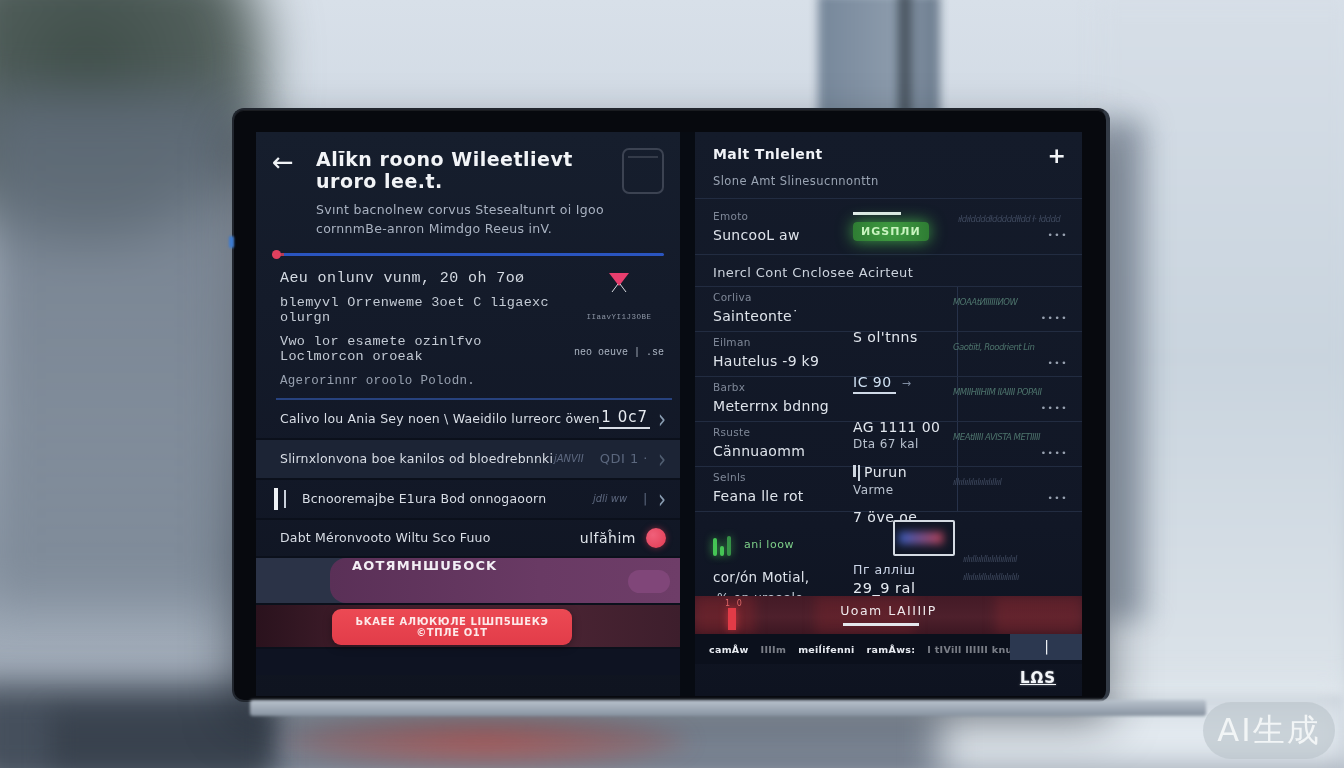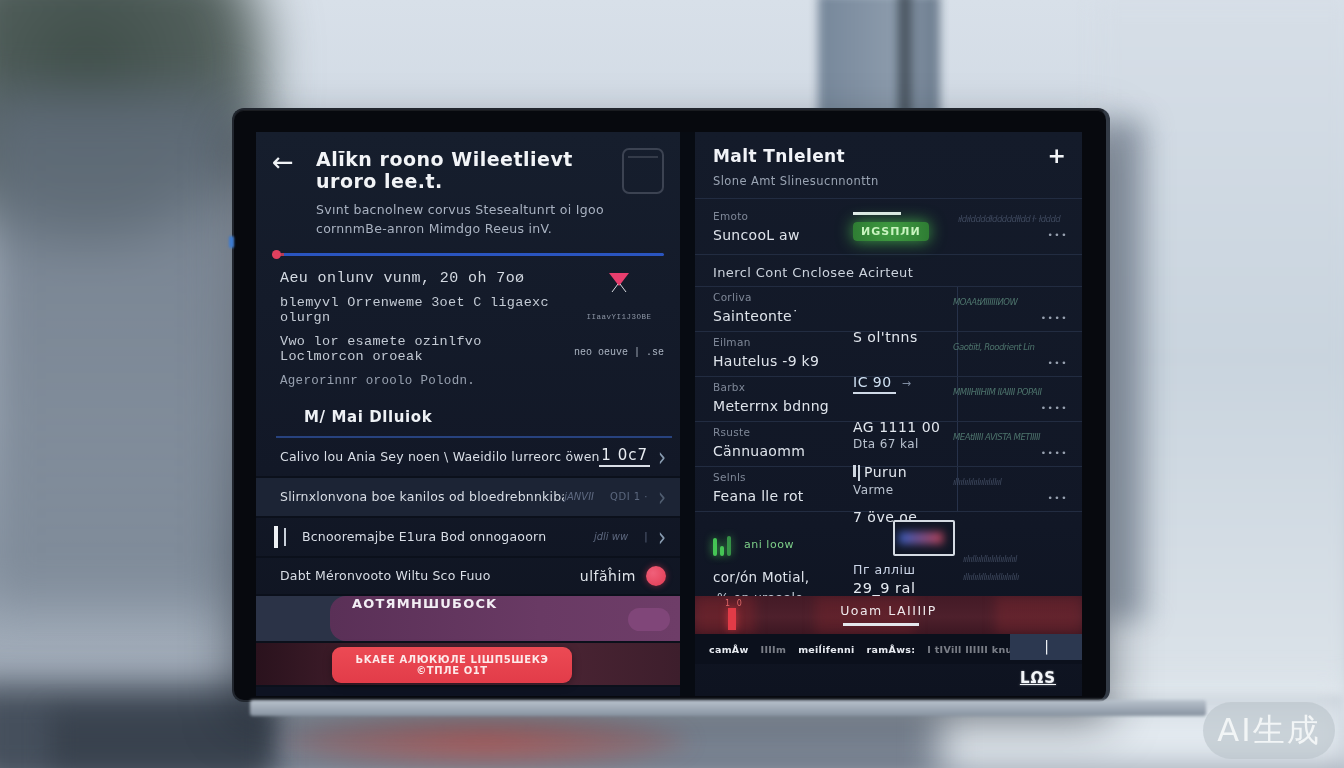--- a/index.html
+++ b/index.html
@@ -60,21 +60,21 @@
   .tri-value { margin-top:26px; font-size:10px; color:#aab3c0; white-space:nowrap; }
 
   .lp-section { padding:20px 0 0 48px; font-size:15px; font-weight:bold; color:#eef1f5; letter-spacing:.6px; }
   .lp-divider2 { margin:10px 8px 0 20px; height:2px; background:#27427e; }
 
   .lp-row { display:flex; align-items:center; height:40px; padding:0 14px 0 24px; border-bottom:2px solid #0b101b; }
   .lp-row.alt { background:#1c2435; padding-left:24px; }
   .lp-row-label { flex:1; font-size:12.5px; color:#d9dee6; letter-spacing:.2px; white-space:nowrap; overflow:hidden; }
   .lp-row-mid { font-size:10px; color:#74809a; font-style:italic; opacity:.75; margin-right:14px; white-space:nowrap; }
   .lp-row-value { font-size:15px; color:#e8ecf1; border-bottom:2px solid #d9dee6; padding:0 2px 1px 2px; margin-right:8px; letter-spacing:1px; }
-  .lp-row-value.faint { border-bottom:none; font-size:10px; color:#6b7890; opacity:.8; letter-spacing:.5px; }
+  .lp-row-value.faint { border-bottom:none; font-size:13px; color:#6b7890; opacity:.8; letter-spacing:.5px; }
   .chev { font-size:20px; color:#9db3c9; transform:scaleY(1.3); line-height:1; opacity:.85; }
   .chev.faint { opacity:.4; }
   .pause-icon { display:flex; align-items:center; gap:6px; margin-right:16px; margin-left:-6px; }
   .pause-icon i { display:block; width:4px; height:22px; background:#eef1f5; }
   .pause-icon i.thin { width:2px; height:18px; background:#c9d0da; }
 
   .lp-row.toggle-row { height:38px;justify-content:center; }
   .toggle-text { font-size:14px; color:#dfe4ea; letter-spacing:.5px; margin-right:10px; }
   .toggle-dot { width:20px; height:20px; border-radius:50%; background:radial-gradient(circle at 35% 35%,#f0607a,#e23a52); flex:none; box-shadow:0 0 6px rgba(230,60,85,.5); }
 
@@ -83,21 +83,21 @@
   .purple-label { margin-left:22px; font-size:13px; font-weight:bold; color:#f2eef4; letter-spacing:1.2px; }
   .purple-pill { position:absolute; right:10px; top:12px; width:42px; height:23px; border-radius:12px; background:#84487c; opacity:.85; }
 
   .lp-redstrip { height:44px; background:linear-gradient(90deg,#2a121d 0%,#45202e 30%,#4a2433 70%,#3d1e2c 100%); position:relative; border-bottom:2px solid #0b101b; }
   .red-btn { position:absolute; left:76px; top:4px; width:240px; height:36px; border:none; border-radius:9px; background:linear-gradient(180deg,#ec4a54,#e23c49); color:#fde9e9; font-family:inherit; font-size:10px; font-weight:bold; letter-spacing:.6px; box-shadow:0 2px 8px rgba(0,0,0,.35); }
 
   .lp-footer { height:26px; display:flex; align-items:center; padding:0 12px 0 26px; background:#0e1322; }
 
   
   .rp-header { display:flex; padding:14px 16px 0 18px; align-items:flex-start; }
-  .rp-title { flex:1; font-size:17px; font-weight:bold; color:#f1f3f7; letter-spacing:.4px; }
+  .rp-title { flex:1; font-size:14px; font-weight:bold; color:#f1f3f7; letter-spacing:.4px; }
   .plus-icon { font-size:22px; font-weight:bold; color:#f2f4f7; line-height:20px; }
   .rp-subtitle { padding:8px 16px 10px 18px; font-size:11.5px; color:#9aa4b3; letter-spacing:.4px; border-bottom:1px solid #222c41; }
 
   .rp-status { display:flex; align-items:center; height:56px; padding:0 14px 0 18px; border-bottom:1px solid #222c41; }
   .rp-status-left { width:140px; flex:none; }
   .rp-top-label { font-size:10.5px; color:#7f8898; letter-spacing:.3px; }
   .rp-main-label { margin-top:5px; font-size:14px; color:#dfe4eb; letter-spacing:.3px; }
   .rp-status-mid { width:105px; flex:none; position:relative; }
   .status-line { width:48px; height:3px; background:#e8ecf0; margin-bottom:5px; }
   .green-badge { display:inline-block; padding:3px 8px; border-radius:4px; background:radial-gradient(circle,#3f9c41,#2e7c33); color:#c8f4bf; font-size:11px; font-weight:bold; letter-spacing:1px; box-shadow:0 0 16px rgba(80,210,80,.75); }
@@ -211,21 +211,20 @@
               <polygon points="5,1 25,1 15,14" fill="#e83e6e"></polygon>
               <line x1="8" y1="20" x2="14" y2="12" stroke="#d8dbe0" stroke-width="1"></line>
               <line x1="22" y1="20" x2="16" y2="12" stroke="#d8dbe0" stroke-width="1"></line>
             </svg>
           </span>
           <div class="tri-caption">IIaavYI1J3OBE</div>
           <div class="tri-value">neo oeuve | .se</div>
         </div>
       </div>
 
-      <div class="lp-section">M/  Mai Dlluiok</div>
       <div class="lp-divider2"></div>
 
       <div class="lp-row">
         <div class="lp-row-label">Calivo lou Ania Sey noen \ Waeidilo lurreorc öwening</div>
         <div class="lp-row-value">1 0c7</div>
         <div class="chev">›</div>
       </div>
 
       <div class="lp-row alt">
         <div class="lp-row-label">Slirnxlonvona boe kanilos od bloedrebnnkibarchn.</div>

